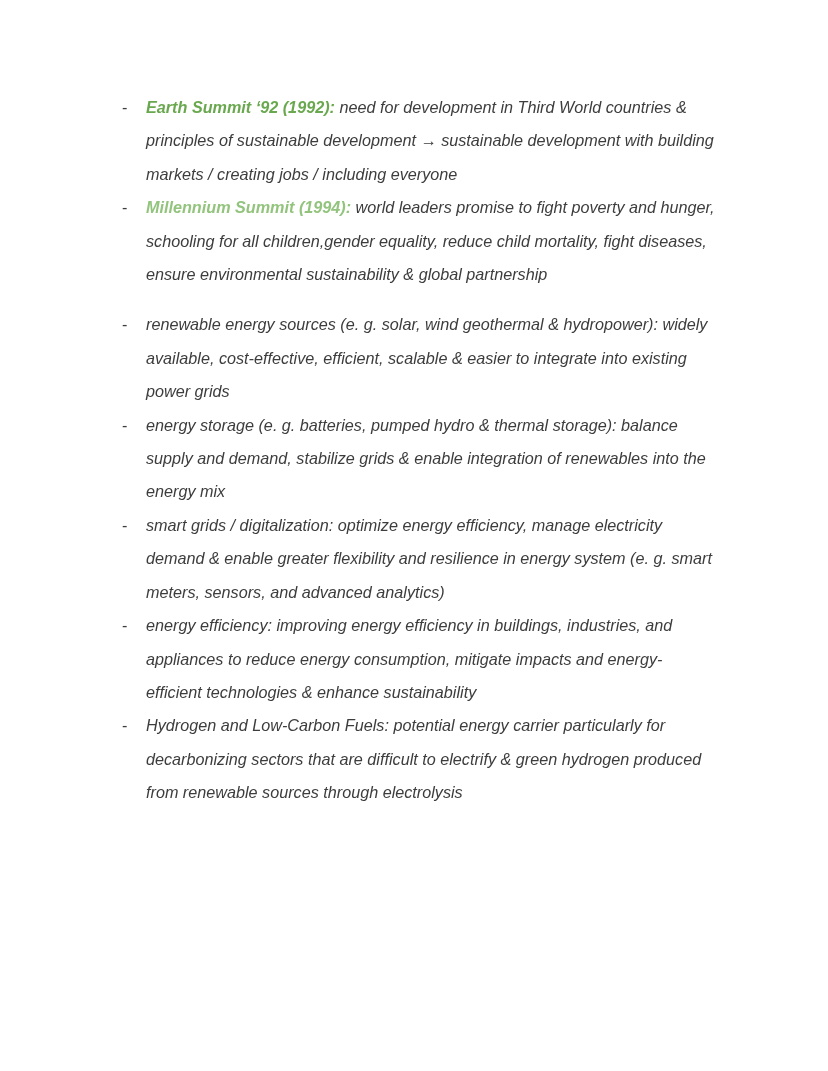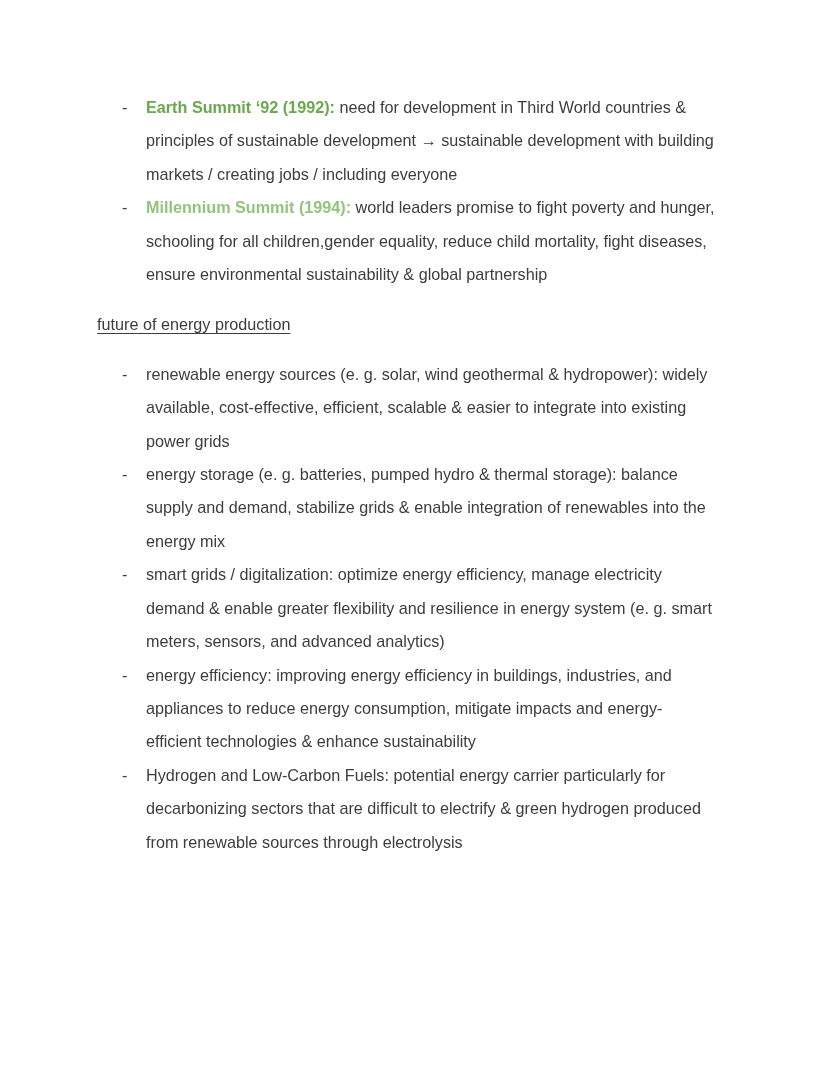--- a/index.html
+++ b/index.html
@@ -44,20 +44,21 @@
     line-height: 33.4px;
   }
   .bullet-marker {
     width: 24px;
     flex-shrink: 0;
     color: #3d3d3d;
   }
   .bullet-body {
     flex: 1;
     max-width: 571px;
+    font-style: italic;
   }
   .lead {
     font-weight: 700;
   }
   .lead-a { color: #6aa84f; }
   .lead-b { color: #93c47d; }
 </style>
 </head>
 <body>
 
@@ -69,21 +70,20 @@
       <li>
         <span class="bullet-marker">-</span>
         <span class="bullet-body"><span class="lead lead-a">Earth Summit ‘92 (1992):</span><span> need for development in Third World countries &amp; principles of sustainable development → sustainable development with building markets / creating jobs / including everyone</span></span>
       </li>
       <li>
         <span class="bullet-marker">-</span>
         <span class="bullet-body"><span class="lead lead-b">Millennium Summit (1994):</span><span> world leaders promise to fight poverty and hunger, schooling for all children,gender equality, reduce child mortality, fight diseases, ensure environmental sustainability &amp; global partnership</span></span>
       </li>
     </ul>
 
-    <h2 class="doc-heading second">future of energy production</h2>
 
     <ul class="bullet-list">
       <li>
         <span class="bullet-marker">-</span>
         <span class="bullet-body">renewable energy sources (e. g. solar, wind geothermal &amp; hydropower): widely available, cost-effective, efficient, scalable &amp; easier to integrate into existing power grids</span>
       </li>
       <li>
         <span class="bullet-marker">-</span>
         <span class="bullet-body">energy storage (e. g. batteries, pumped hydro &amp; thermal storage): balance supply and demand, stabilize grids &amp; enable integration of renewables into the energy mix</span>
       </li>

